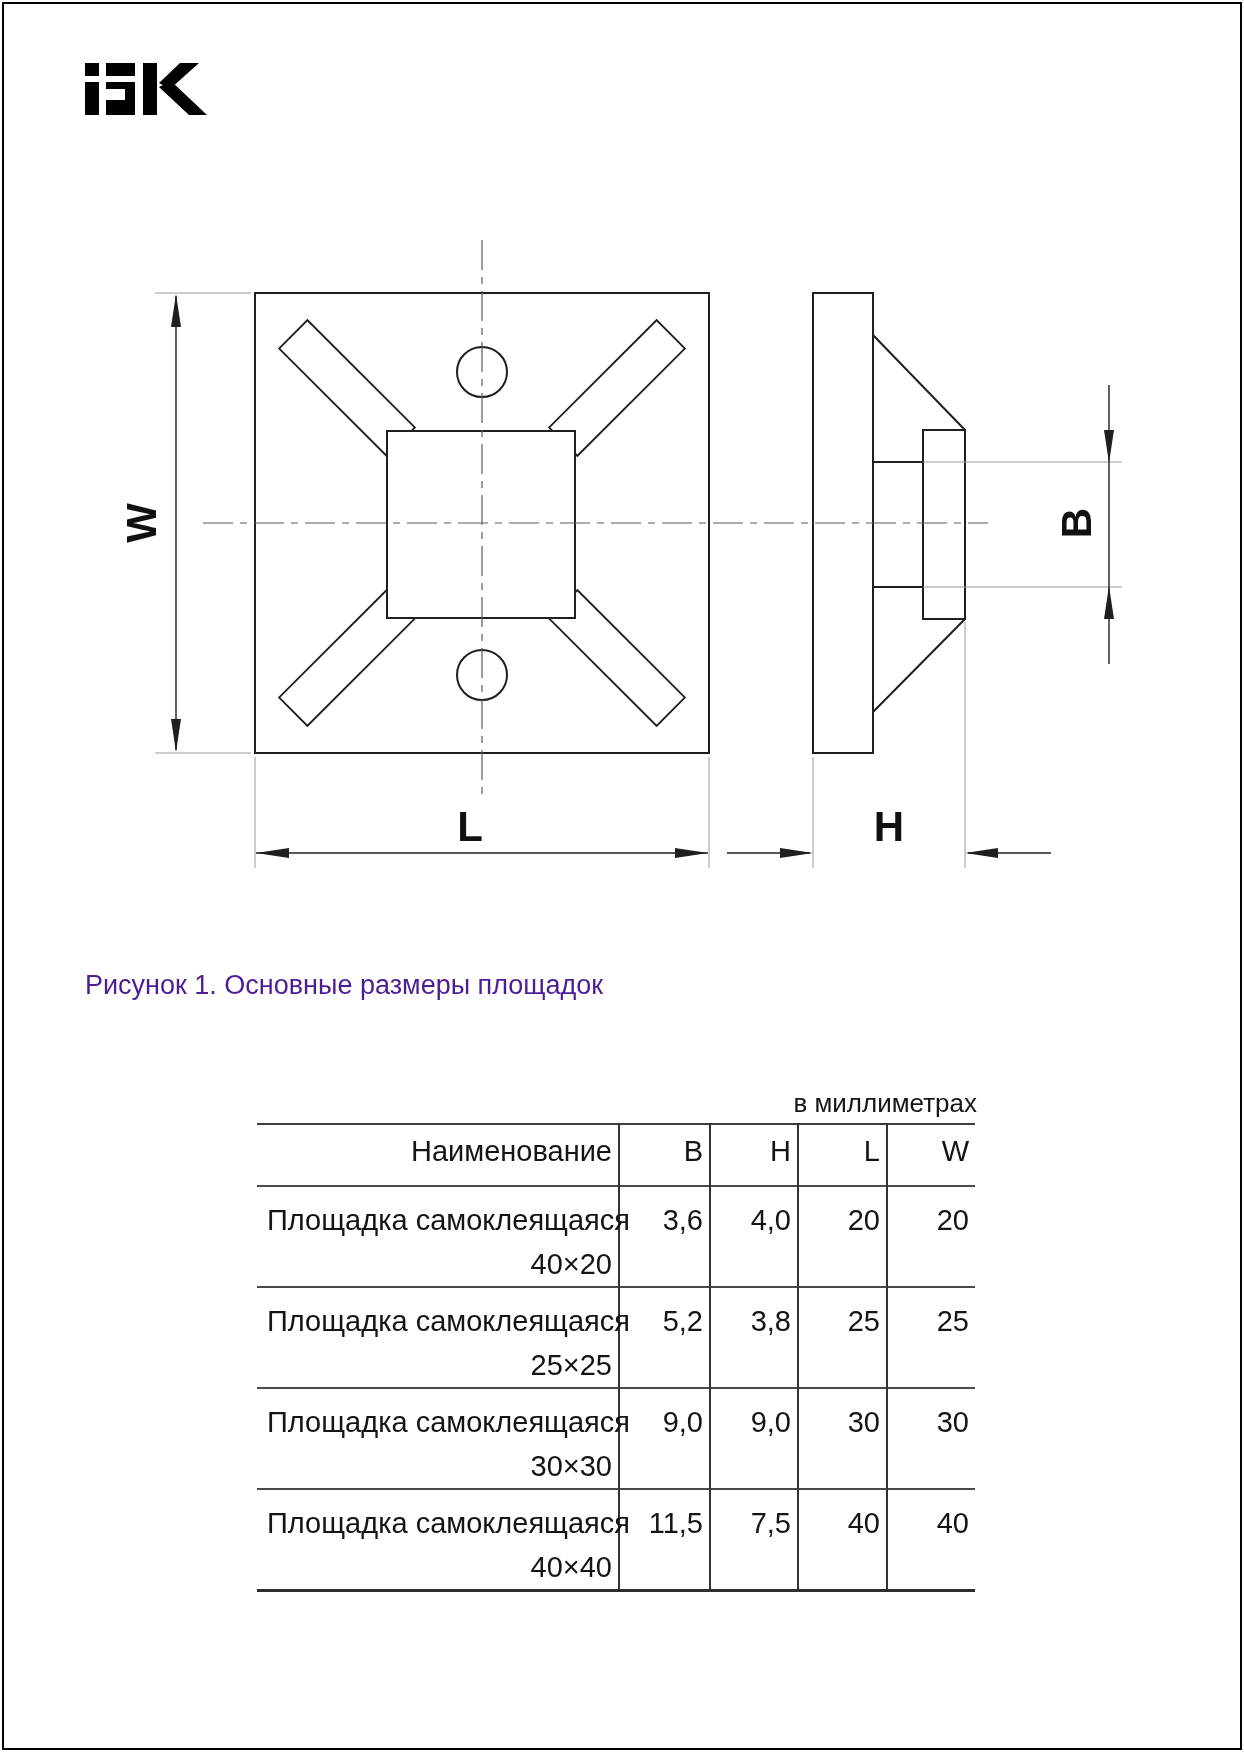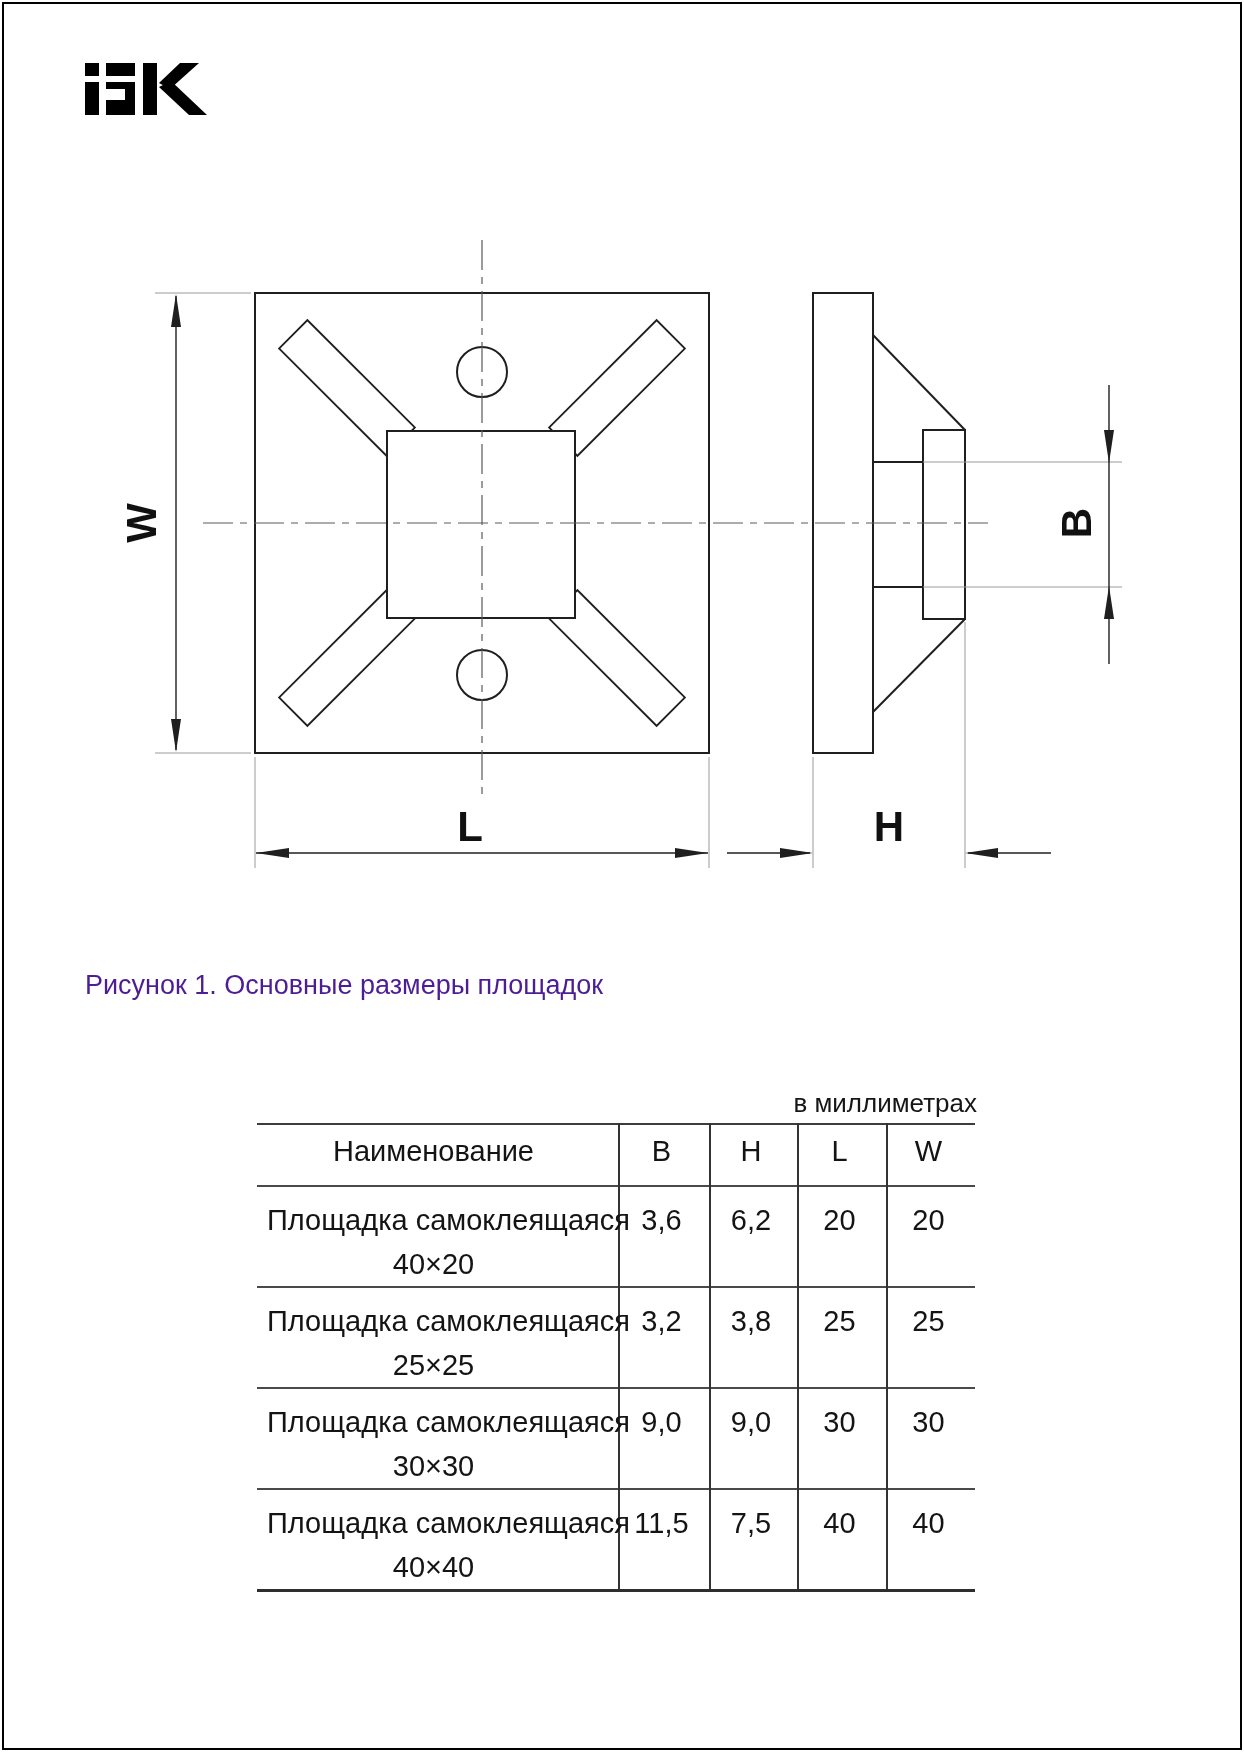--- a/index.html
+++ b/index.html
@@ -14,22 +14,22 @@
   .drawing-svg { position:absolute; left:0; top:200px; }
   .caption { position:absolute; left:85px; top:970px; font-size:27px; color:#4c1d95; }
   .units-note { position:absolute; right:267px; top:1088px; font-size:26px; color:#161616;text-align:center; }
   table.sizes {
     position:absolute; left:257px; top:1123px; width:718px;
     border-collapse:collapse; table-layout:fixed;
     border-top:2px solid #3d3d3d; border-bottom:3px solid #2e2e2e;
     font-size:29px; color:#141414;
   }
   table.sizes th, table.sizes td {
-    font-weight:normal; text-align:center; vertical-align:top;
-    padding:11px 18px 0 12px; line-height:44px;margin-top:47px;
+    font-weight:normal; text-align:right; vertical-align:top;
+    padding:11px 6px 0 12px; line-height:44px;margin-top:47px;
   }
   table.sizes th.name-col, table.sizes td.name-col { padding-left:10px; }
   table.sizes thead th { height:52px; padding-top:8px; line-height:36px; }
   table.sizes td:not(.name-col), table.sizes th:not(.name-col) { border-left:2px solid #333; }
   table.sizes tbody tr { border-top:2px solid #4a4a4a; height:84px; }
   .name-line { display:block; white-space:nowrap; }
 </style>
 </head>
 <body>
 
@@ -140,30 +140,30 @@
         <th>W</th>
       </tr>
     </thead>
     <tbody>
       <tr>
         <td class="name-col">
           <span class="name-line">Площадка самоклеящаяся</span>
           <span class="name-line">40×20</span>
         </td>
         <td>3,6</td>
-        <td>6,2</td>
+        <td>4,0</td>
         <td>20</td>
         <td>20</td>
       </tr>
       <tr>
         <td class="name-col">
           <span class="name-line">Площадка самоклеящаяся</span>
           <span class="name-line">25×25</span>
         </td>
-        <td>3,2</td>
+        <td>5,2</td>
         <td>3,8</td>
         <td>25</td>
         <td>25</td>
       </tr>
       <tr>
         <td class="name-col">
           <span class="name-line">Площадка самоклеящаяся</span>
           <span class="name-line">30×30</span>
         </td>
         <td>9,0</td>

